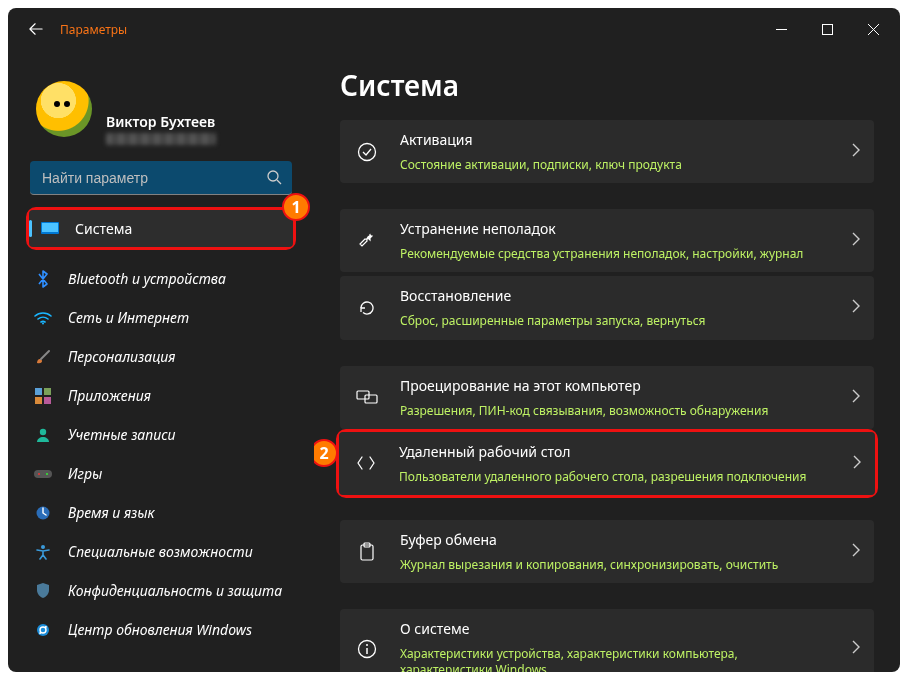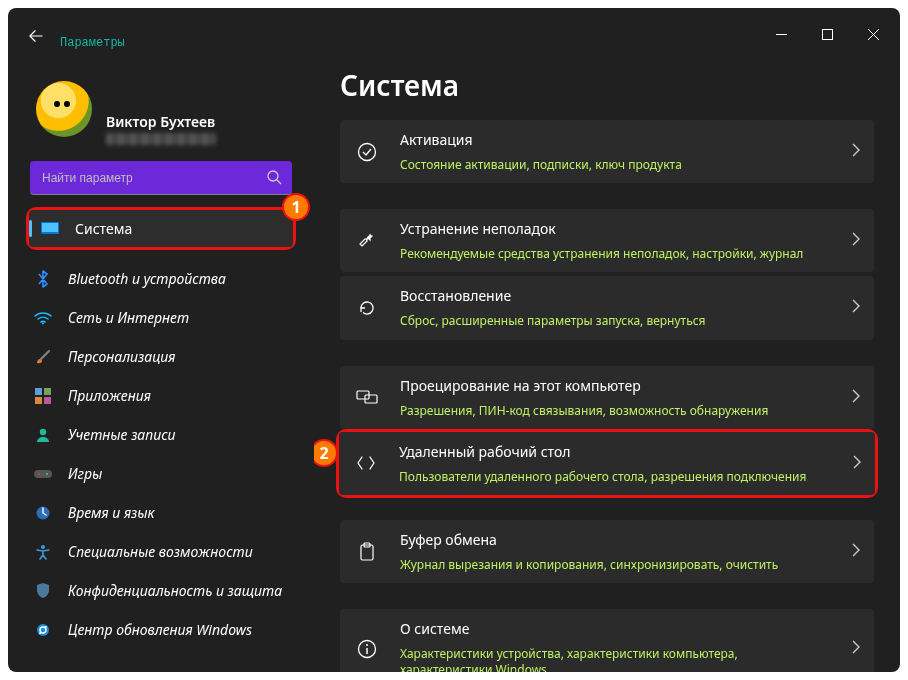--- a/index.html
+++ b/index.html
@@ -16,24 +16,23 @@
     left: 8px; top: 8px; right: 8px; bottom: 8px;
     background: #202020;
     border-radius: 8px;
     overflow: hidden;
     display: flex;
     flex-direction: column;
   }
   .titlebar {
     height: 42px;
     display: flex;
-    align-items: flex-end;
+    align-items: center;
     padding: 0 4px 0 14px;
-    color: #14b8a6;
-    font-family: Liberation Mono, monospace;
+    color: #f97316;
   }
   .back-btn {
     width: 28px; height: 28px;
     display: flex; align-items: center; justify-content: center;
     color: #fff;
   }
   .app-title { margin-left: 10px; font-size: 12px; }
   .titlebar-spacer { flex: 1; }
   .win-btn {
     width: 46px; height: 32px;
@@ -73,26 +72,26 @@
   .email-blur {
     width: 110px; height: 12px;
     background: repeating-linear-gradient(90deg,#555 0 6px,#444 6px 12px);
     filter: blur(2px);
     border-radius: 2px;
   }
   .search-wrap { padding: 0 14px 6px 14px; position:relative;}
   .search {
     width: 100%;
     height: 34px;
-    background: #6d28d9;
+    background: #0c4a6e;
     border: none;
     border-bottom: 1px solid #828282;
     border-radius: 4px;
     color: #ccc;
-    font-size: 12px;
+    font-size: 14px;
     padding: 0 34px 0 12px;
     outline:none;
   }
   .search::placeholder { color: #bfbfbf; }
   .search-icon {
     position:absolute; right: 24px; top: 8px;
     color:#ccc;
   }
   .nav { padding: 6px 6px; display:flex; flex-direction:column; gap:2px;font-style:italic; }
   .nav-item {

